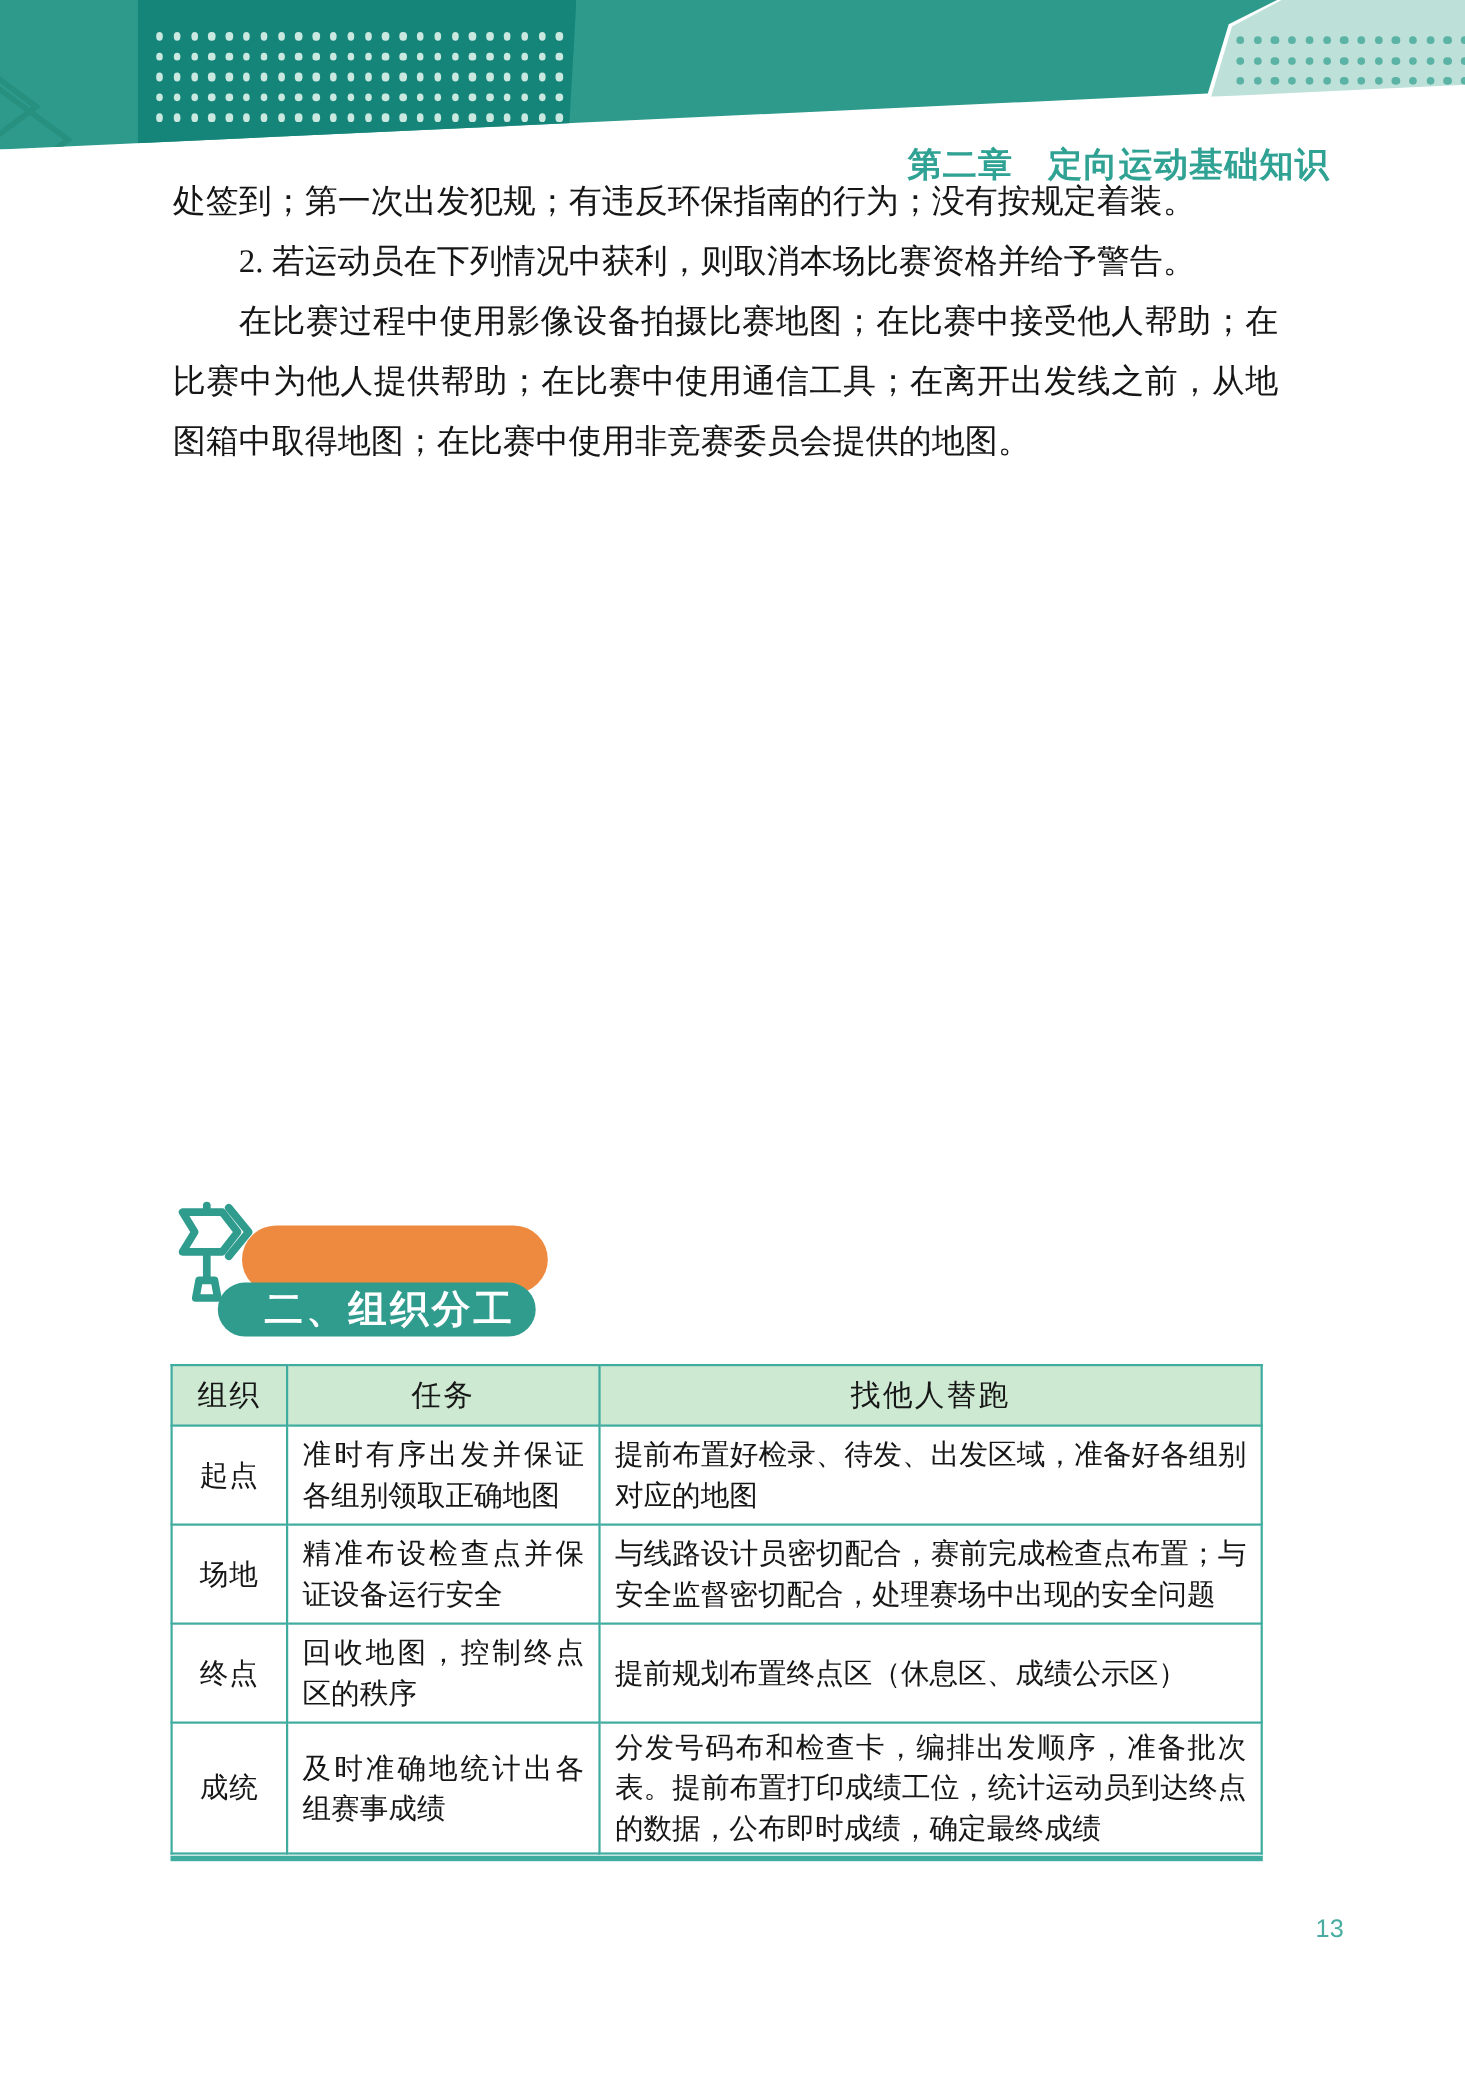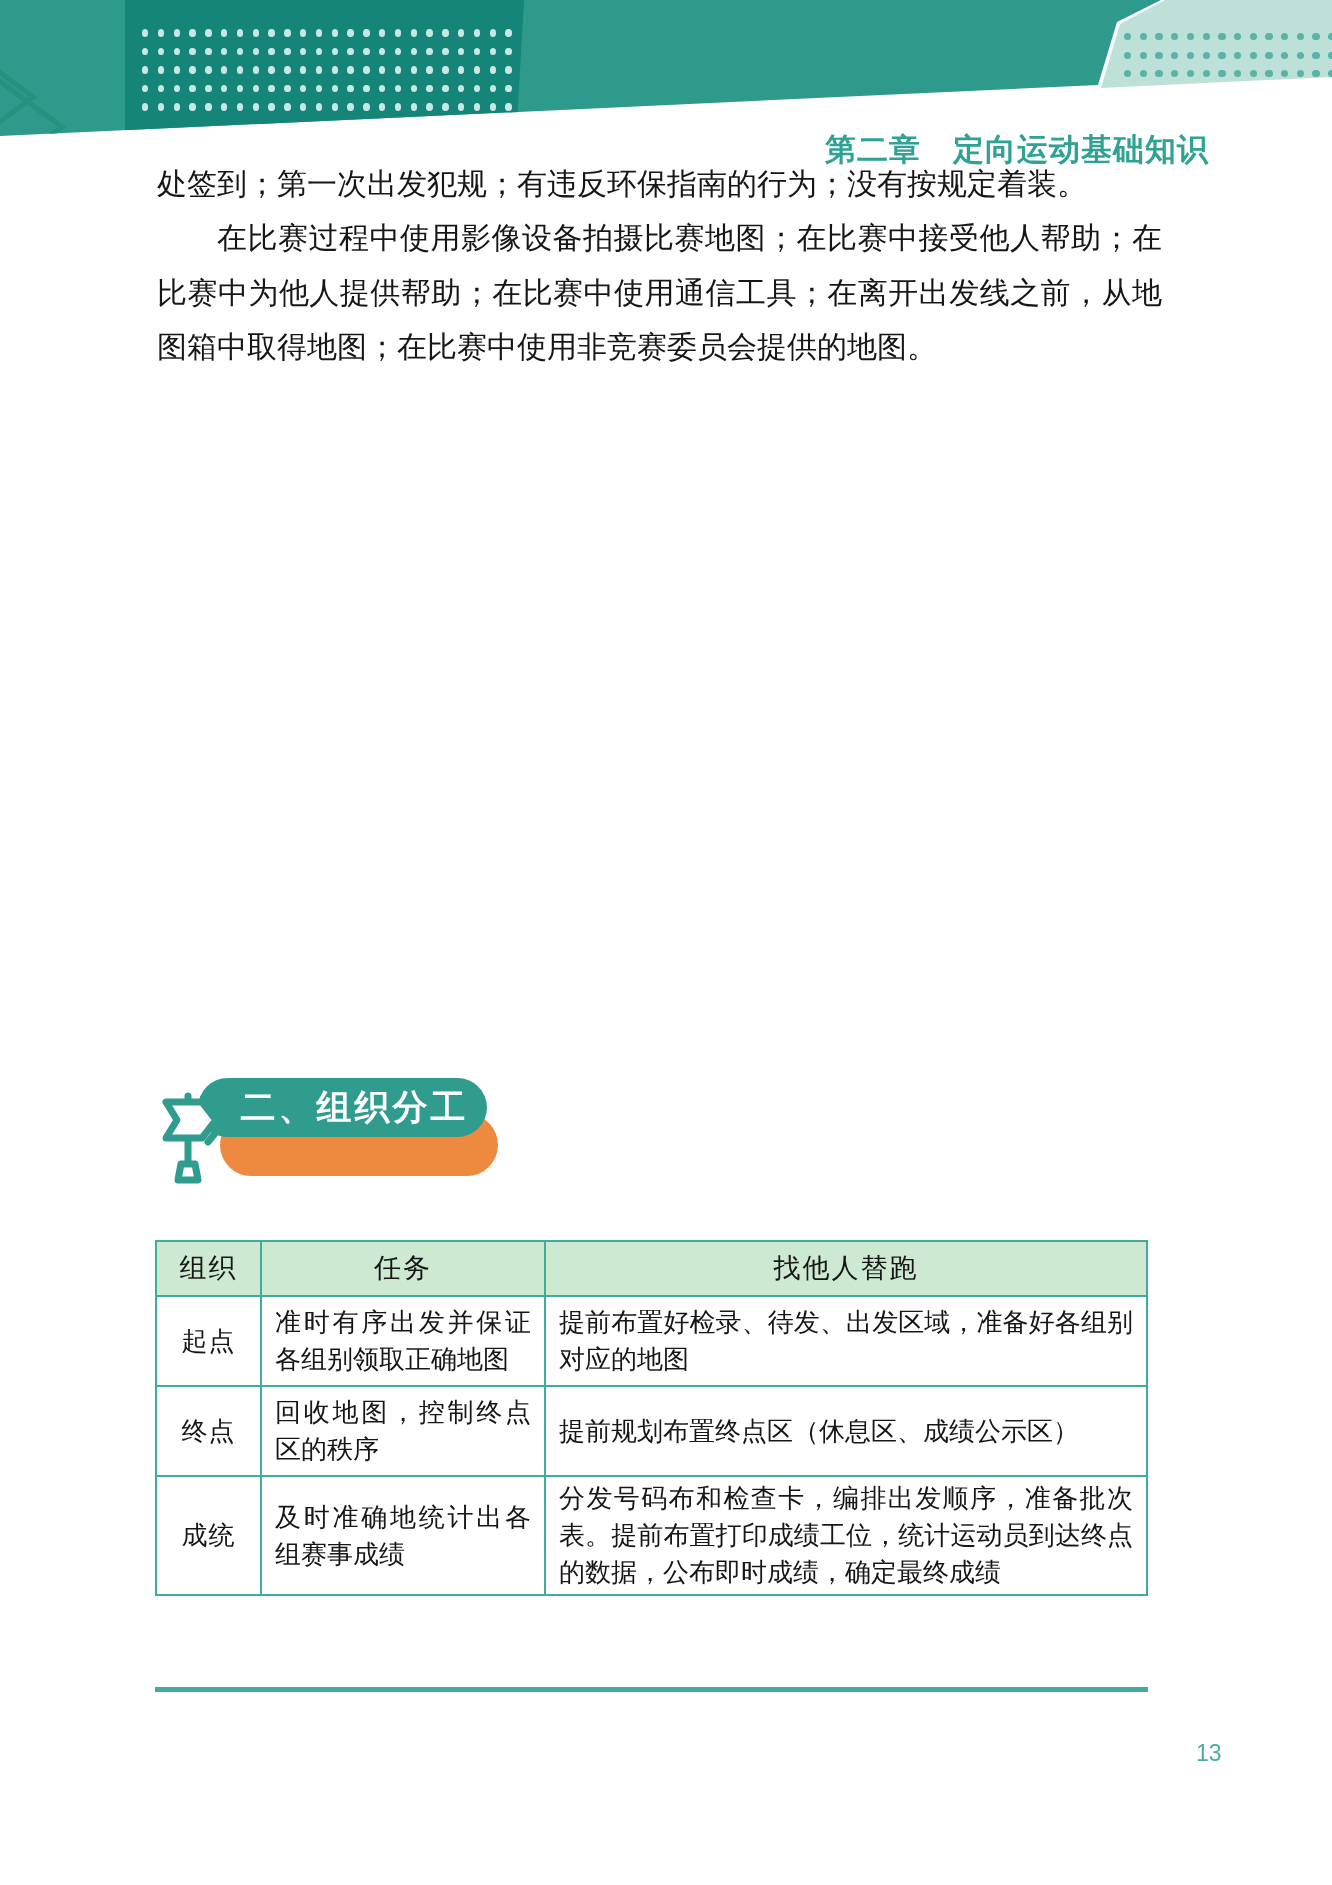--- a/index.html
+++ b/index.html
@@ -29,21 +29,21 @@
 
   
   .body-text{position:absolute;left:157px;top:157px;width:1005px;
     font-size:30px;line-height:54.4px;text-align:justify;}
   .body-text p{margin:0;}
   .body-text p.indent{text-indent:2em;}
 
   
   .section-accent{position:absolute;left:220px;top:1114px;width:278px;height:62px;
     border-radius:31px;background:var(--accent-orange,#EE8A3F);}
-  .section-pill{position:absolute;left:198px;top:1078px;width:289px;height:59px;
+  .section-pill{position:absolute;left:198px;top:1166px;width:289px;height:49px;
     border-radius:32px;background:var(--pill,#2F9C8E);
     display:flex;align-items:center;justify-content:center;}
   .section-pill .label{font-family:"Liberation Sans","DejaVu Sans",sans-serif;
     font-weight:bold;font-size:35px;letter-spacing:3px;color:#fff;padding-left:24px;}
   .signpost{position:absolute;left:156px;top:1090px;width:76px;height:94px;color:var(--pill,#2F9C8E);}
 
   
   .table-caption{position:absolute;left:155px;top:1196px;width:993px;text-align:center;
     font-weight:bold;font-size:29px;letter-spacing:1px;}
   table.orgtable{position:absolute;left:155px;top:1240px;width:993px;
@@ -243,20 +243,21 @@
           <div class="dot" style="left: 188.4px; top: 37px; width: 7.4px; height: 7.4px; background: rgb(91, 179, 165);"></div>
           <div class="dot" style="left: 204.1px; top: 37px; width: 7.4px; height: 7.4px; background: rgb(91, 179, 165);"></div>
         </div>
     </div>
   </header>
 
   <div class="chapter-title">第二章　定向运动基础知识</div>
 
   <main class="body-text">
       <p class="">处签到；第一次出发犯规；有违反环保指南的行为；没有按规定着装。</p>
+      <p class="indent">2. 若运动员在下列情况中获利，则取消本场比赛资格并给予警告。</p>
       <p class="indent">在比赛过程中使用影像设备拍摄比赛地图；在比赛中接受他人帮助；在比赛中为他人提供帮助；在比赛中使用通信工具；在离开出发线之前，从地图箱中取得地图；在比赛中使用非竞赛委员会提供的地图。</p>
     </main>
 
   <div class="section-accent"></div>
   <div class="section-pill">
     <span class="label">二、组织分工</span>
   </div>
   <svg class="signpost" viewBox="0 0 76 94">
     <path d="M52 8 L70 30 L52 52" fill="none" stroke="currentColor" stroke-width="7" stroke-linejoin="round" stroke-linecap="round"></path>
     <line x1="32" y1="6" x2="32" y2="78" stroke="currentColor" stroke-width="7" stroke-linecap="round"></line>
@@ -277,20 +278,25 @@
           <th>找他人替跑</th>
         </tr>
     </thead>
     <tbody>
         <tr style="height: 90px;">
           <td class="org">起点</td>
           <td class="task">准时有序出发并保证各组别领取正确地图</td>
           <td class="work">提前布置好检录、待发、出发区域，准备好各组别对应的地图</td>
         </tr>
         <tr style="height: 90px;">
+          <td class="org">场地</td>
+          <td class="task">精准布设检查点并保证设备运行安全</td>
+          <td class="work">与线路设计员密切配合，赛前完成检查点布置；与安全监督密切配合，处理赛场中出现的安全问题</td>
+        </tr>
+        <tr style="height: 90px;">
           <td class="org">终点</td>
           <td class="task">回收地图，控制终点区的秩序</td>
           <td class="work">提前规划布置终点区（休息区、成绩公示区）</td>
         </tr>
         <tr style="height: 118px;">
           <td class="org">成统</td>
           <td class="task">及时准确地统计出各组赛事成绩</td>
           <td class="work">分发号码布和检查卡，编排出发顺序，准备批次表。提前布置打印成绩工位，统计运动员到达终点的数据，公布即时成绩，确定最终成绩</td>
         </tr>
       </tbody>

